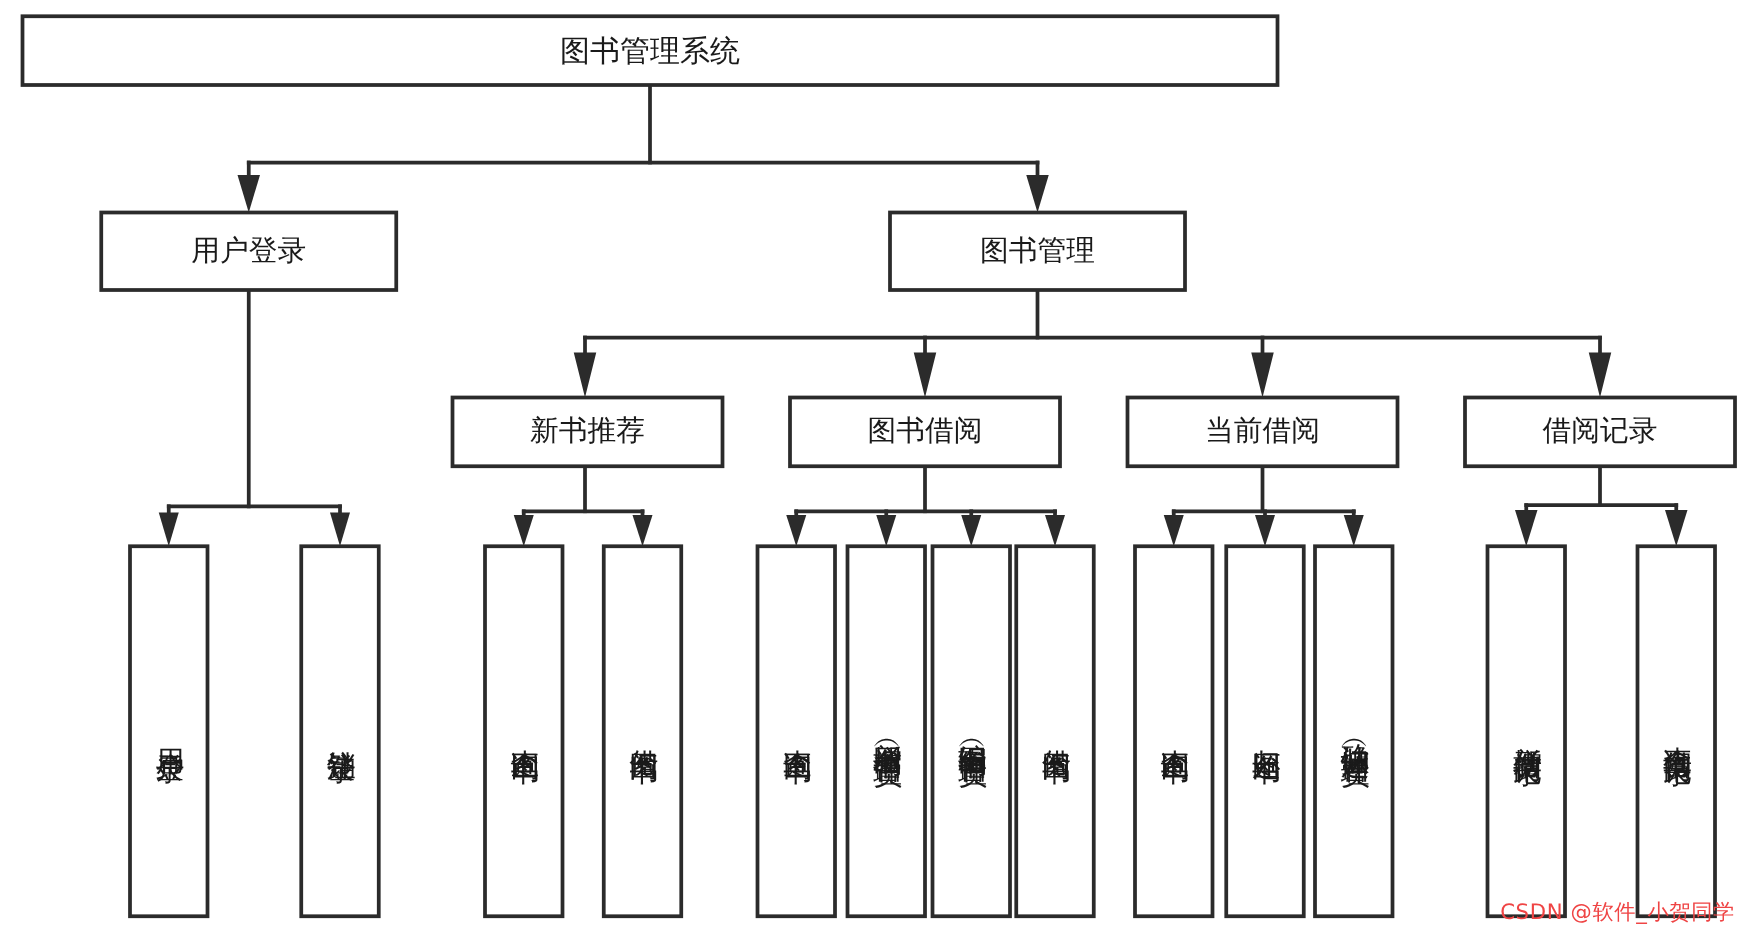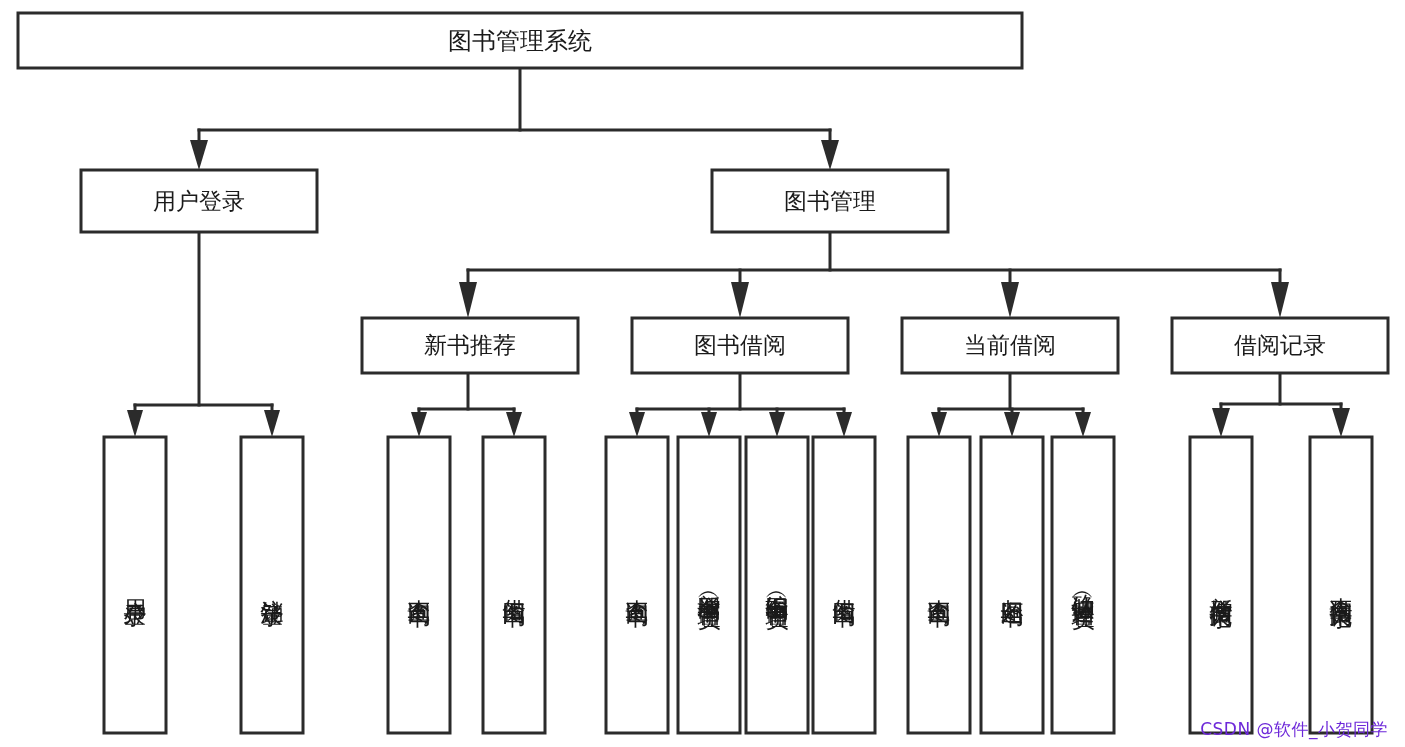--- a/index.html
+++ b/index.html
@@ -71,21 +71,21 @@
     letter-spacing: 2px;
     color: #1a1a1a;
     white-space: nowrap;
   }
   #watermark {
     position: absolute;
     right: 8px;
     bottom: 6px;
     font-family: "DejaVu Sans", "Liberation Sans", sans-serif;
     font-size: 17px;
-    color: #6d28d9;
+    color: #ef4444;
     letter-spacing: 0.5px;
     white-space: nowrap;
   }
 </style>
 </head>
 <body>
 
 <div id="diagram-root">
 
   <svg id="tree-svg" viewBox="0 0 1405 747">

